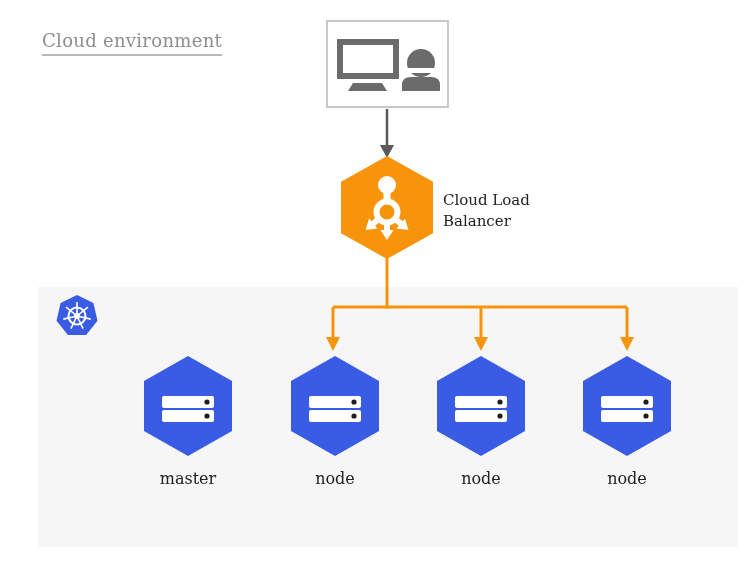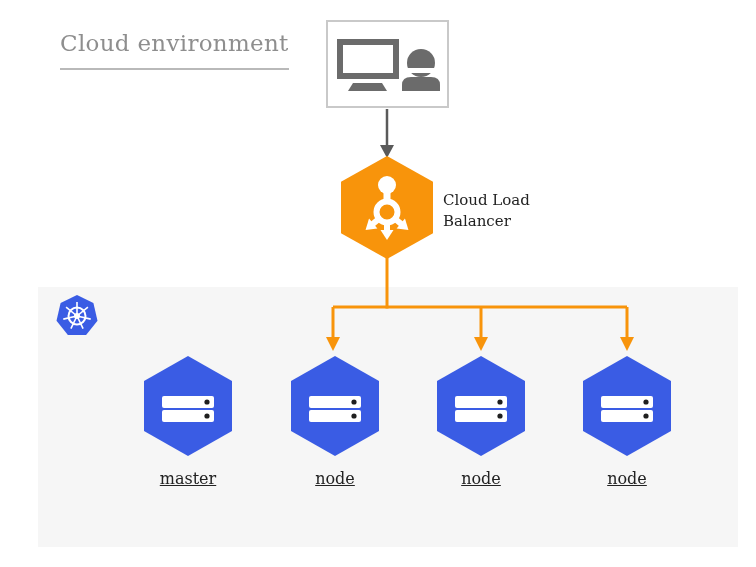--- a/index.html
+++ b/index.html
@@ -12,43 +12,43 @@
     --text-muted:#8E8E8E;
     --underline-gray:#B9B9B9;
     --box-border:#C9C9C9;
   }
   html,body{margin:0;padding:0;background:#fff;}
   .canvas{
     position:relative;width:756px;height:567px;background:#ffffff;overflow:hidden;
     font-family:"DejaVu Serif","Liberation Serif",serif;
   }
   .title{
-    position:absolute;left:60px;top:30px;font-size:23px;letter-spacing:.3px;
+    position:absolute;left:42px;top:30px;font-size:18px;letter-spacing:.3px;
     color:var(--text-muted);border-bottom:2px solid var(--underline-gray);
-    padding-bottom:12px;display:inline-block;
+    padding-bottom:3px;display:inline-block;
   }
   .user-box{
     position:absolute;left:326px;top:20px;width:123px;height:88px;
     background:#fff;border:2px solid var(--box-border);box-sizing:border-box;
   }
   .user-box svg{position:absolute;left:0;top:0;}
   .gray-arrow{position:absolute;left:377px;top:109px;}
   .hex{position:absolute;clip-path:polygon(50% 0%,100% 25%,100% 75%,50% 100%,0% 75%,0% 25%);}
   .lb-hex{left:341px;top:156px;width:92px;height:103px;background:var(--accent-orange);}
   .lb-label{
     position:absolute;left:443px;top:190px;width:92px;
     font-size:15px;line-height:21px;color:var(--text-dark);
   }
   .panel{position:absolute;left:38px;top:287px;width:700px;height:260px;background:var(--panel-gray);}
   .k8s-logo{position:absolute;left:55px;top:294px;}
   .connector{position:absolute;left:323px;top:258px;}
   .node-hex{top:356px;width:88px;height:100px;background:var(--node-blue);}
   .node-label{
     position:absolute;top:469px;width:120px;text-align:center;
-    font-size:16px;color:var(--text-dark);text-decoration:underline;
+    font-size:16px;color:var(--text-dark);
   }
   
   .f-gray{fill:var(--icon-gray);}
   .s-gray{stroke:var(--icon-gray);}
   .f-white{fill:#ffffff;}
   .s-white{stroke:#ffffff;}
   .s-orange{stroke:var(--accent-orange);}
   .f-orange{fill:var(--accent-orange);}
   .s-arrow{stroke:var(--arrow-gray);}
   .f-arrow{fill:var(--arrow-gray);}

